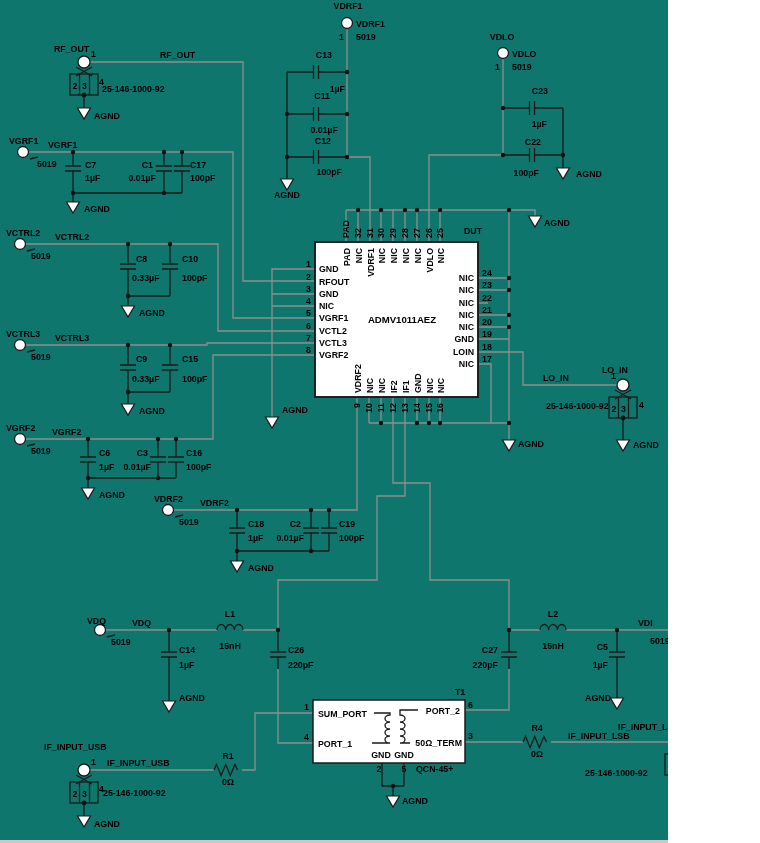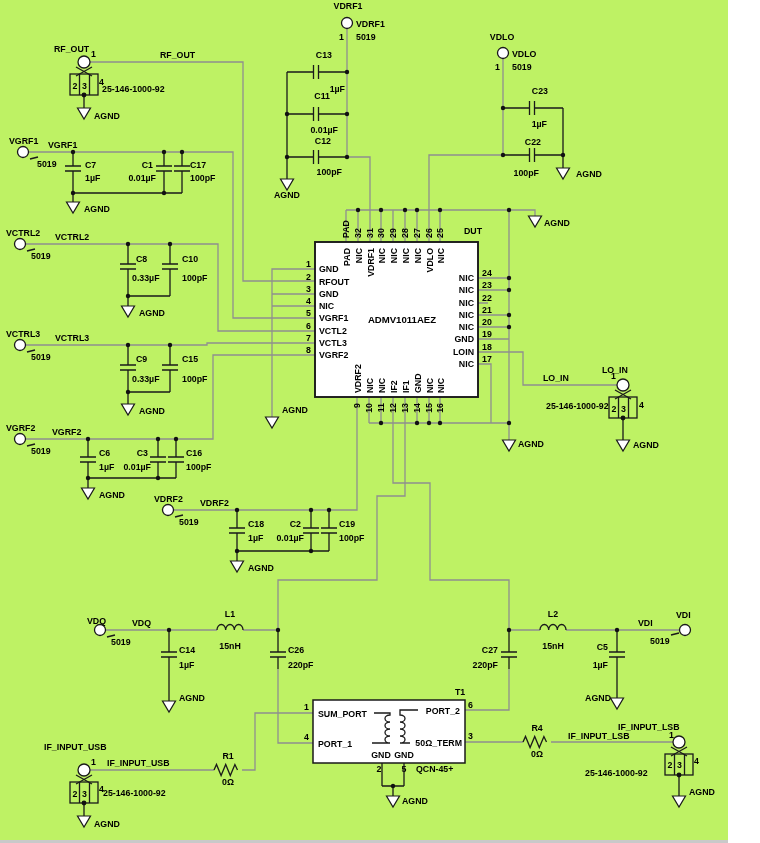--- a/index.html
+++ b/index.html
@@ -1,16 +1,16 @@
 <!DOCTYPE html>
 <html><head>
 <meta charset="utf-8">
 <style>
   html,body{margin:0;padding:0;background:#fff;}
-  #page{position:relative;width:728px;height:843px;background:#bef264;overflow:hidden;}
+  #page{position:relative;width:668px;height:843px;background:#0f766e;overflow:hidden;}
   svg text{font-family:"Liberation Sans","DejaVu Sans",sans-serif;font-weight:bold;font-size:8.8px;fill:#000;}
   svg text.big{font-size:9.6px;}
   svg text.mid{text-anchor:middle;}
   svg text.end{text-anchor:end;}
   svg text.fig{fill:#8a8a8a;font-size:7.2px;}
   .w{stroke:#8f8f8f;stroke-width:1.3;fill:none;}
   .k{stroke:#1a1a1a;stroke-width:1.3;fill:none;}
   .icbox{fill:#fff;stroke:#1a1a1a;stroke-width:1.9;}
   .tbox{fill:#fff;stroke:#1a1a1a;stroke-width:1.5;}
   .tri{fill:#fff;stroke:#1a1a1a;stroke-width:1.2;}

